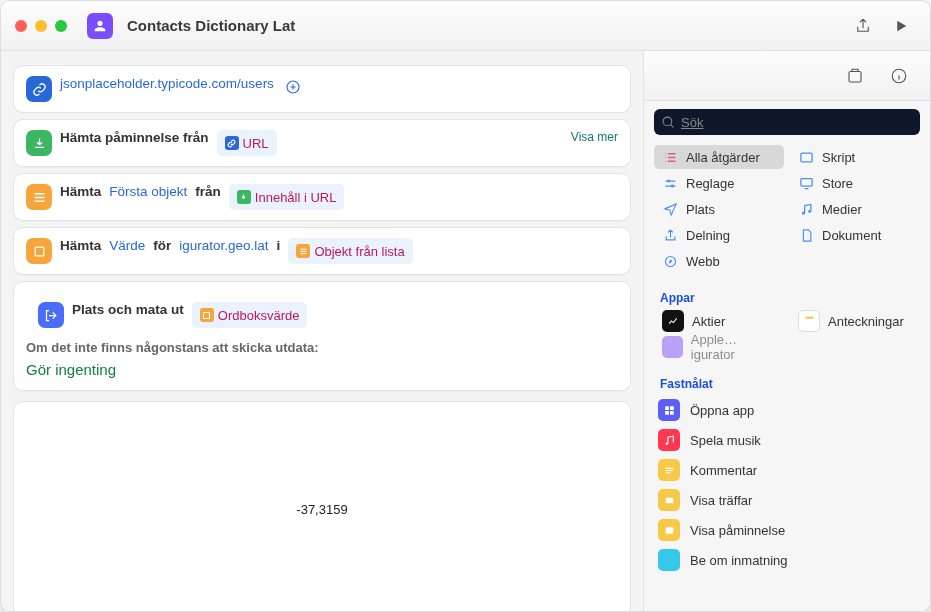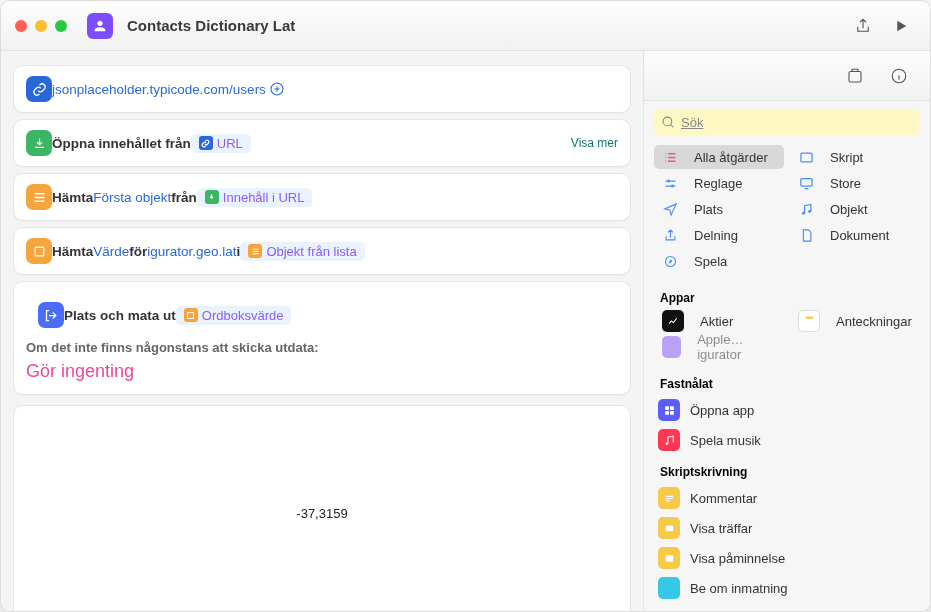--- a/index.html
+++ b/index.html
@@ -11,48 +11,48 @@
 .tl.red{background:#ff5f57;} .tl.yellow{background:#febc2e;} .tl.green{background:#28c840;}
 .app-icon { width:26px; height:26px; border-radius:6px; background:#7c4dff; display:flex; align-items:center; justify-content:center; margin-left:12px;}
 .app-icon svg{width:16px;height:16px;fill:#fff;}
 .title { font-size:15px; font-weight:600; color:#3a3a3a; margin-left:6px; flex:1;}
 .tb-btn { width:30px; height:26px; display:flex; align-items:center; justify-content:center; color:#555; border-radius:5px;}
 .tb-btn svg{width:18px;height:18px;fill:none;stroke:#555;stroke-width:1.5;}
 .body { flex:1; display:flex; overflow:hidden;}
 .main { flex:1; background:#f4f4f4; padding:14px 12px; overflow:auto; border-right:1px solid #e3e3e3;}
 .side { width:286px; background:#f6f6f6; display:flex; flex-direction:column; overflow:hidden;} 
 .side-header { height:50px; display:flex; align-items:center; justify-content:flex-end; gap:14px; padding:0 16px; border-bottom:1px solid #e0e0e0; background:linear-gradient(#fdfdfd,#f1f1f1);}
-.search { margin:8px 10px 10px; background:#fef9c3; border-radius:6px; height:26px; display:flex; align-items:center; padding:0 8px; color:#888; font-size:13px;text-decoration:underline;}
+.search { margin:8px 10px 10px; background:#0f172a; border-radius:6px; height:26px; display:flex; align-items:center; padding:0 8px; color:#888; font-size:13px;text-decoration:underline;}
 .search svg{width:13px;height:13px;fill:#888;margin-right:6px;}
 .cat-grid { display:grid; grid-template-columns:1fr 1fr; gap:2px 6px; padding:0 10px 8px; }
-.cat { display:flex; align-items:center; gap:16px; height:24px; padding:0 8px; border-radius:5px; font-size:13px; color:#333;}
+.cat { display:flex; align-items:center; gap:8px; height:24px; padding:0 8px; border-radius:5px; font-size:13px; color:#333;}
 .cat.sel { background:#d8d8d8; }
 .cat-ic { width:16px; height:16px; display:flex; align-items:center; justify-content:center;}
 .cat-ic svg{width:15px;height:15px;}
-.sec-label { font-size:12px; color:#000000; font-weight:600; padding:10px 16px 4px;}
+.sec-label { font-size:12px; color:#1d4ed8; font-weight:600; padding:10px 16px 4px;}
 .list-item { display:flex; align-items:center; gap:10px; height:30px; padding:0 14px; font-size:13px; color:#333;}
 .li-ic { width:22px; height:22px; border-radius:5px; display:flex; align-items:center; justify-content:center;}
 .li-ic svg{width:13px;height:13px;fill:#fff;}
 .scroll { overflow-y:auto; flex:1; }
 
 
 .card { background:#fff; border-radius:10px; border:1px solid #e4e4e4; margin-bottom:6px; box-shadow:0 1px 1px rgba(0,0,0,.03);}
-.card-row { display:flex; align-items:center; padding:10px 12px; font-size:13.5px; color:#333; font-weight:600;}
+.card-row { display:flex; padding:10px 12px; gap:8px; font-size:13.5px; color:#333; font-weight:600;}
 .act-ic { width:26px; height:26px; border-radius:7px; display:flex; align-items:center; justify-content:center; flex-shrink:0;}
 .act-ic svg{width:15px;height:15px;fill:#fff;}
-.pill { background:#eaf2fe; color:#8b5cf6; padding:2px 8px; border-radius:5px; font-weight:500; display:inline-flex; align-items:center; gap:4px; font-size:13px;}
+.pill { background:#eaf2fe; color:#be185d; padding:2px 8px; border-radius:5px; font-weight:500; display:inline-flex; align-items:center; gap:4px; font-size:13px;}
 .pill-ic { width:14px;height:14px;border-radius:3px;display:inline-flex;align-items:center;justify-content:center;}
 .pill-ic.green{background:#3bb663;}
 .pill-ic.orange{background:#f6a43c;}
 .link-txt { color:#2968d8; font-weight:500;}
 .plus-btn { width:22px;height:22px;border-radius:11px;display:flex;align-items:center;justify-content:center;color:#2968d8;}
 .showmore { margin-left:auto; color:#0f766e; font-size:12px; font-weight:500;}
 .footer-card { padding:10px 12px 12px; }
 .footer-card .sub-txt{ font-size:13px; color:#666; font-weight:600; margin:8px 0 6px;}
-.blue-link { color:#ec4899; font-weight:500; font-size:18px;}
+.blue-link { color:#15803d; font-weight:500; font-size:15px;}
 .output { background:#fff; border:1px solid #e4e4e4; border-radius:10px; height:216px; margin-top:10px; display:flex; align-items:center; justify-content:center; font-size:13px; color:#222;}
 </style>
 </head>
 <body>
 
 <div class="window">
   <div class="titlebar">
     <div class="traffic">
       <div class="tl red"></div>
       <div class="tl yellow"></div>
@@ -96,21 +96,21 @@
         </div>
       </div>
 
       <div class="card">
         <div class="card-row">
           <div class="act-ic" style="background:#3bb663">
             <svg viewBox="0 0 24 24">
                 <path d="M12 4v10m0 0l-4-4m4 4l4-4M5 18h14" stroke="#fff" stroke-width="2" fill="none"></path>
               </svg>
           </div>
-          <span>Öppna innehållet från</span>
+          <span>Hämta påminnelse från</span>
           <span class="pill">
               <span class="pill-ic" style="background:#2968d8">
                 <svg viewBox="0 0 24 24" width="9" height="9">
                   <path d="M10 14a5 5 0 0 0 7 0l3-3a5 5 0 0 0-7-7l-1 1M14 10a5 5 0 0 0-7 0l-3 3a5 5 0 0 0 7 7l1-1" stroke="#fff" stroke-width="3" fill="none"></path>
                 </svg>
               </span>
               <span>URL</span>
             </span>
           <span class="showmore">Visa mer</span>
         </div>
@@ -253,21 +253,21 @@
             <span>Plats</span>
           </div>
         <div class="cat">
             <span class="cat-ic">
               <svg viewBox="0 0 24 24">
                 <path d="M9 18V6l10-2v11" stroke="#4a8df6" stroke-width="2" fill="none"></path>
                 <circle cx="7" cy="18" r="2.3" fill="#4a8df6"></circle>
                 <circle cx="17" cy="15" r="2.3" fill="#4a8df6"></circle>
               </svg>
             </span>
-            <span>Objekt</span>
+            <span>Medier</span>
           </div>
         <div class="cat">
             <span class="cat-ic">
               <svg viewBox="0 0 24 24">
                 <path d="M12 3v12M12 3l-4 4M12 3l4 4M5 13v6h14v-6" stroke="#4a8df6" stroke-width="1.8" fill="none"></path>
               </svg>
             </span>
             <span>Delning</span>
           </div>
         <div class="cat">
@@ -278,21 +278,21 @@
             </span>
             <span>Dokument</span>
           </div>
         <div class="cat">
             <span class="cat-ic">
               <svg viewBox="0 0 24 24">
                 <circle cx="12" cy="12" r="8" fill="none" stroke="#4a8df6" stroke-width="1.8"></circle>
                 <path d="M9 15l2-5 4-1-2 5z" fill="#4a8df6"></path>
               </svg>
             </span>
-            <span>Spela</span>
+            <span>Webb</span>
           </div>
       </div>
 
       <div class="sec-label">Appar</div>
       <div class="cat-grid" style="padding-top:0">
         <div class="cat">
             <span class="li-ic" style="background:#111;border-radius:5px">
               <svg viewBox="0 0 24 24">
                 <path d="M4 16l4-5 4 3 6-8" stroke="#fff" stroke-width="2" fill="none"></path>
               </svg>
@@ -329,21 +329,20 @@
         <div class="list-item">
             <span class="li-ic" style="background:#ff3752">
               <svg viewBox="0 0 24 24">
                 <path d="M9 18V6l10-2v11" stroke="#fff" stroke-width="2" fill="none"></path>
                 <circle cx="7" cy="18" r="2.2" fill="#fff"></circle>
               </svg>
             </span>
             <span>Spela musik</span>
           </div>
 
-        <div class="sec-label">Skriptskrivning</div>
         <div class="list-item">
             <span class="li-ic" style="background:#f7c948">
               <svg viewBox="0 0 24 24">
                 <path d="M5 8h14M5 12h14M5 16h9" stroke="#fff" stroke-width="2"></path>
               </svg>
             </span>
             <span>Kommentar</span>
           </div>
         <div class="list-item">
             <span class="li-ic" style="background:#f7c948">

